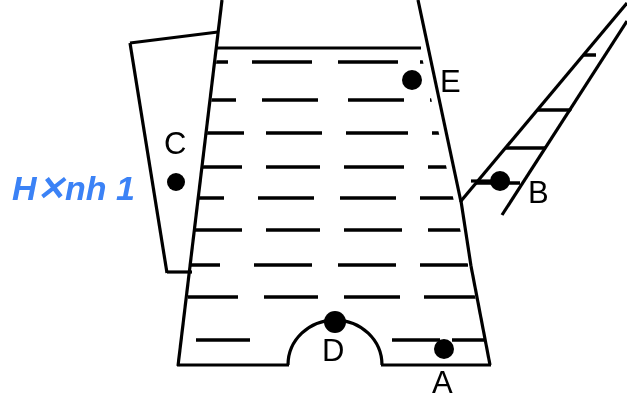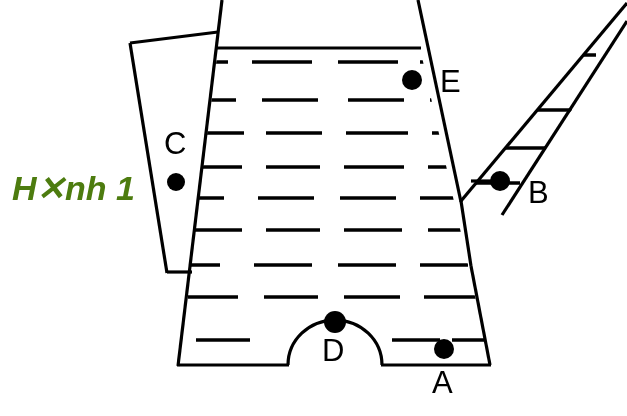--- a/index.html
+++ b/index.html
@@ -46,21 +46,21 @@
     font-size: 31px;
     fill: #000000;
     font-weight: 400;
   }
   .caption-text {
     position: absolute;
     font-family: "Liberation Sans", sans-serif;
     font-style: italic;
     font-size: 34px;
     font-weight: 700;
-    color: #4d7c0f;
+    color: #3b82f6;
     white-space: pre;
     letter-spacing: 0px;
   }
 </style>
 </head>
 <body>
 
 <div id="figure-root">
 
   <svg id="figure-svg" viewBox="0 0 627 416">

